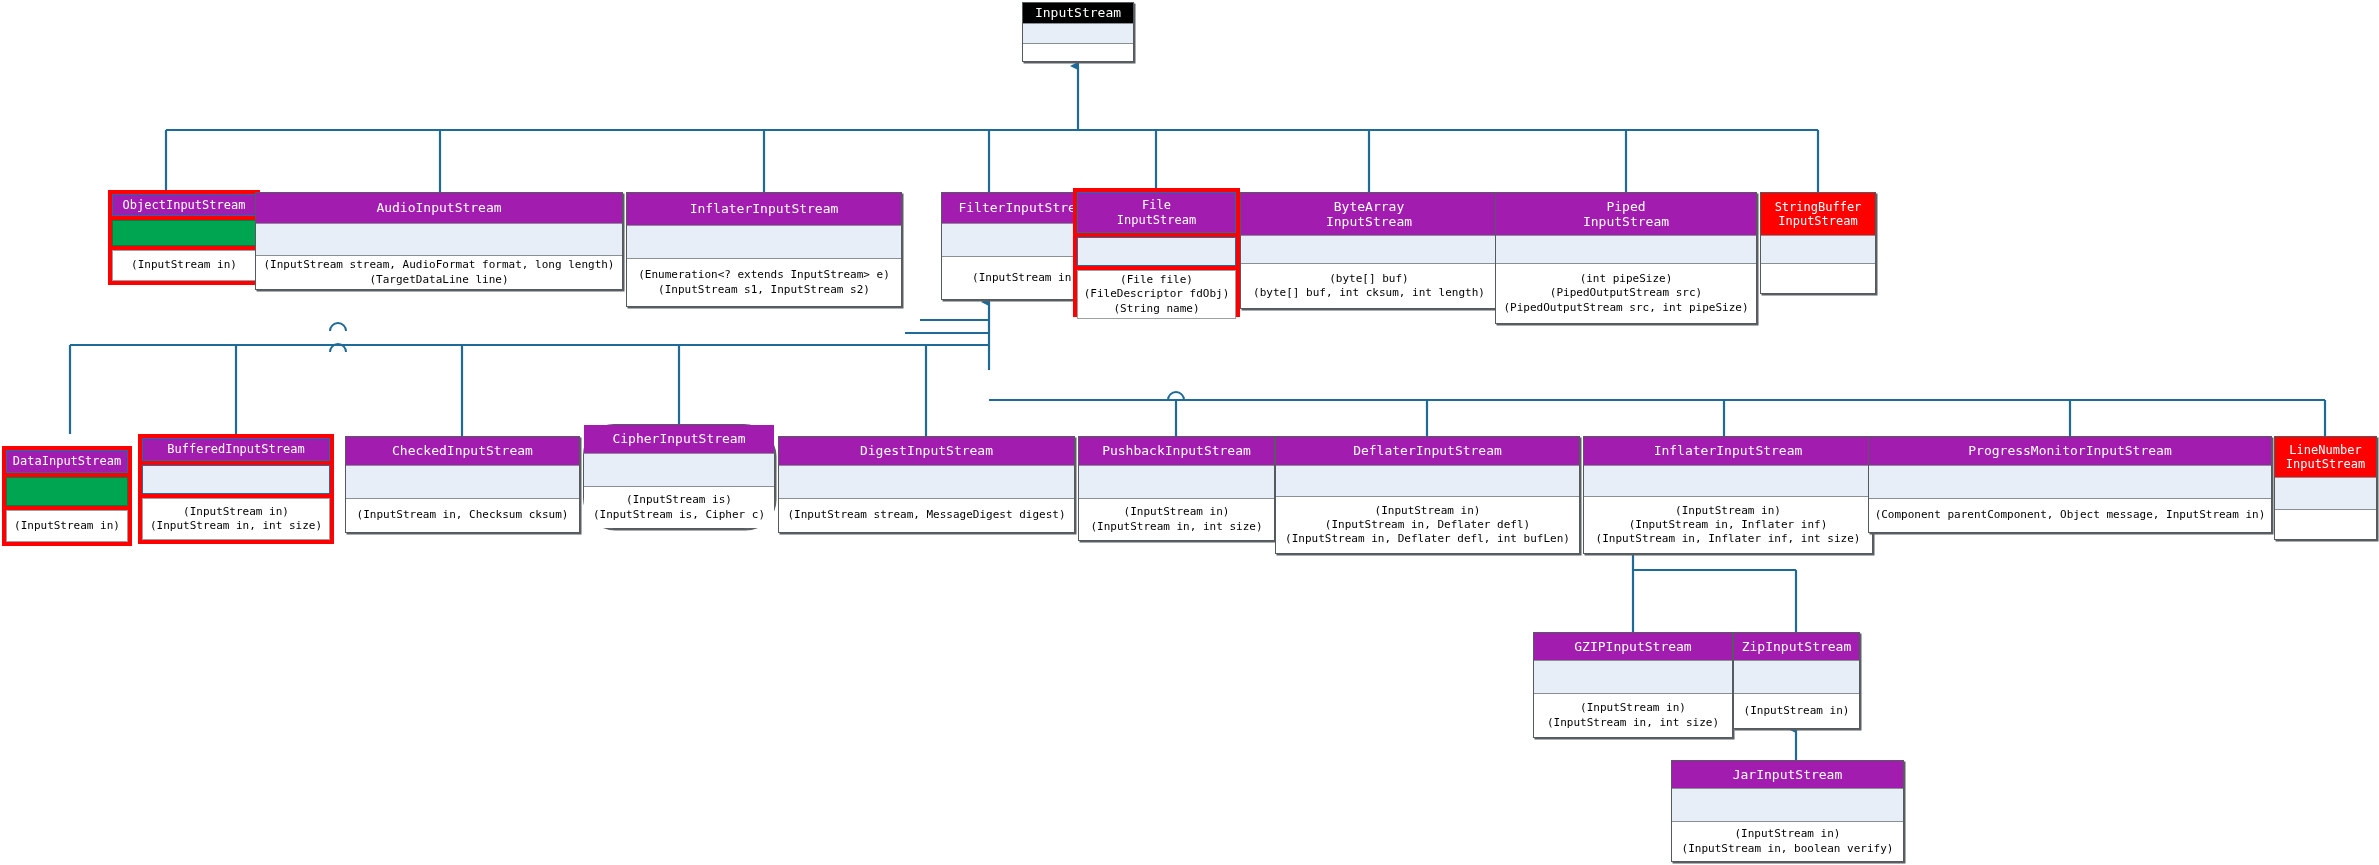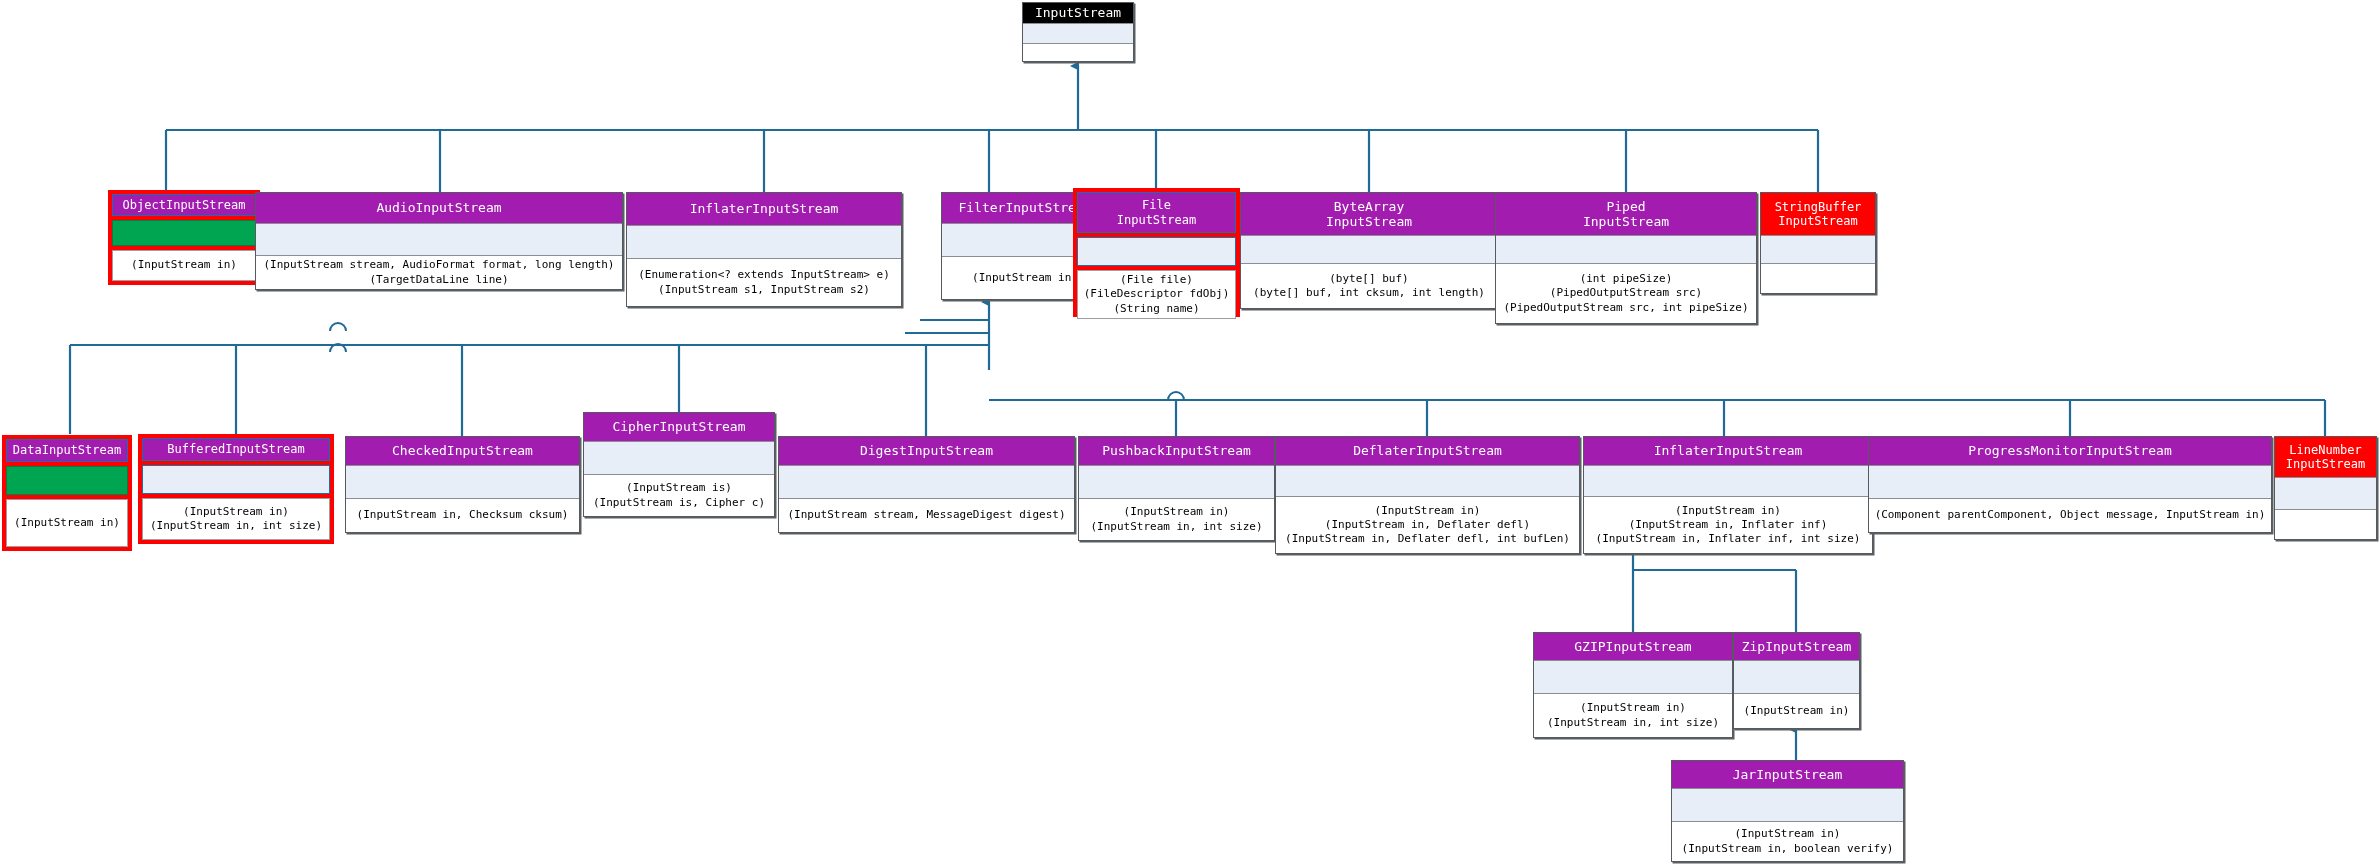--- a/index.html
+++ b/index.html
@@ -164,21 +164,21 @@
       </div>
     </div>
     <div class="node" style="left: 1760px; top: 192px; width: 116px; height: 102px;">
       <div class="inner">
         <div class="hdr dep t12" style="flex: 0 0 42px;">StringBuffer
 InputStream</div>
         <div class="attrs" style="flex: 0 0 28px;"></div>
         <div class="ctors t11"></div>
       </div>
     </div>
-    <div class="node hl" style="left: 2px; top: 435px; width: 130px; height: 116px;">
+    <div class="node hl" style="left: 2px; top: 446px; width: 130px; height: 100px;">
       <div class="inner">
         <div class="hdr  t12" style="flex: 0 0 23px;">DataInputStream</div>
         <div class="attrs green" style="flex: 0 0 29px;"></div>
         <div class="ctors t11">(InputStream in)</div>
       </div>
     </div>
     <div class="node hl" style="left: 138px; top: 434px; width: 196px; height: 110px;">
       <div class="inner">
         <div class="hdr  t12" style="flex: 0 0 23px;">BufferedInputStream</div>
         <div class="attrs" style="flex: 0 0 29px;"></div>
@@ -186,21 +186,21 @@
 (InputStream in, int size)</div>
       </div>
     </div>
     <div class="node" style="left: 345px; top: 436px; width: 235px; height: 97px;">
       <div class="inner">
         <div class="hdr  t13" style="flex: 0 0 28px;">CheckedInputStream</div>
         <div class="attrs" style="flex: 0 0 33px;"></div>
         <div class="ctors t11">(InputStream in, Checksum cksum)</div>
       </div>
     </div>
-    <div class="node" style="left: 583px; top: 412px; width: 192px; height: 105px;">
+    <div class="node" style="left: 583px; top: 424px; width: 192px; height: 105px; border-radius: 31px;">
       <div class="inner">
         <div class="hdr  t13" style="flex: 0 0 28px;">CipherInputStream</div>
         <div class="attrs" style="flex: 0 0 33px;"></div>
         <div class="ctors t11">(InputStream is)
 (InputStream is, Cipher c)</div>
       </div>
     </div>
     <div class="node" style="left: 778px; top: 436px; width: 297px; height: 97px;">
       <div class="inner">
         <div class="hdr  t13" style="flex: 0 0 28px;">DigestInputStream</div>

